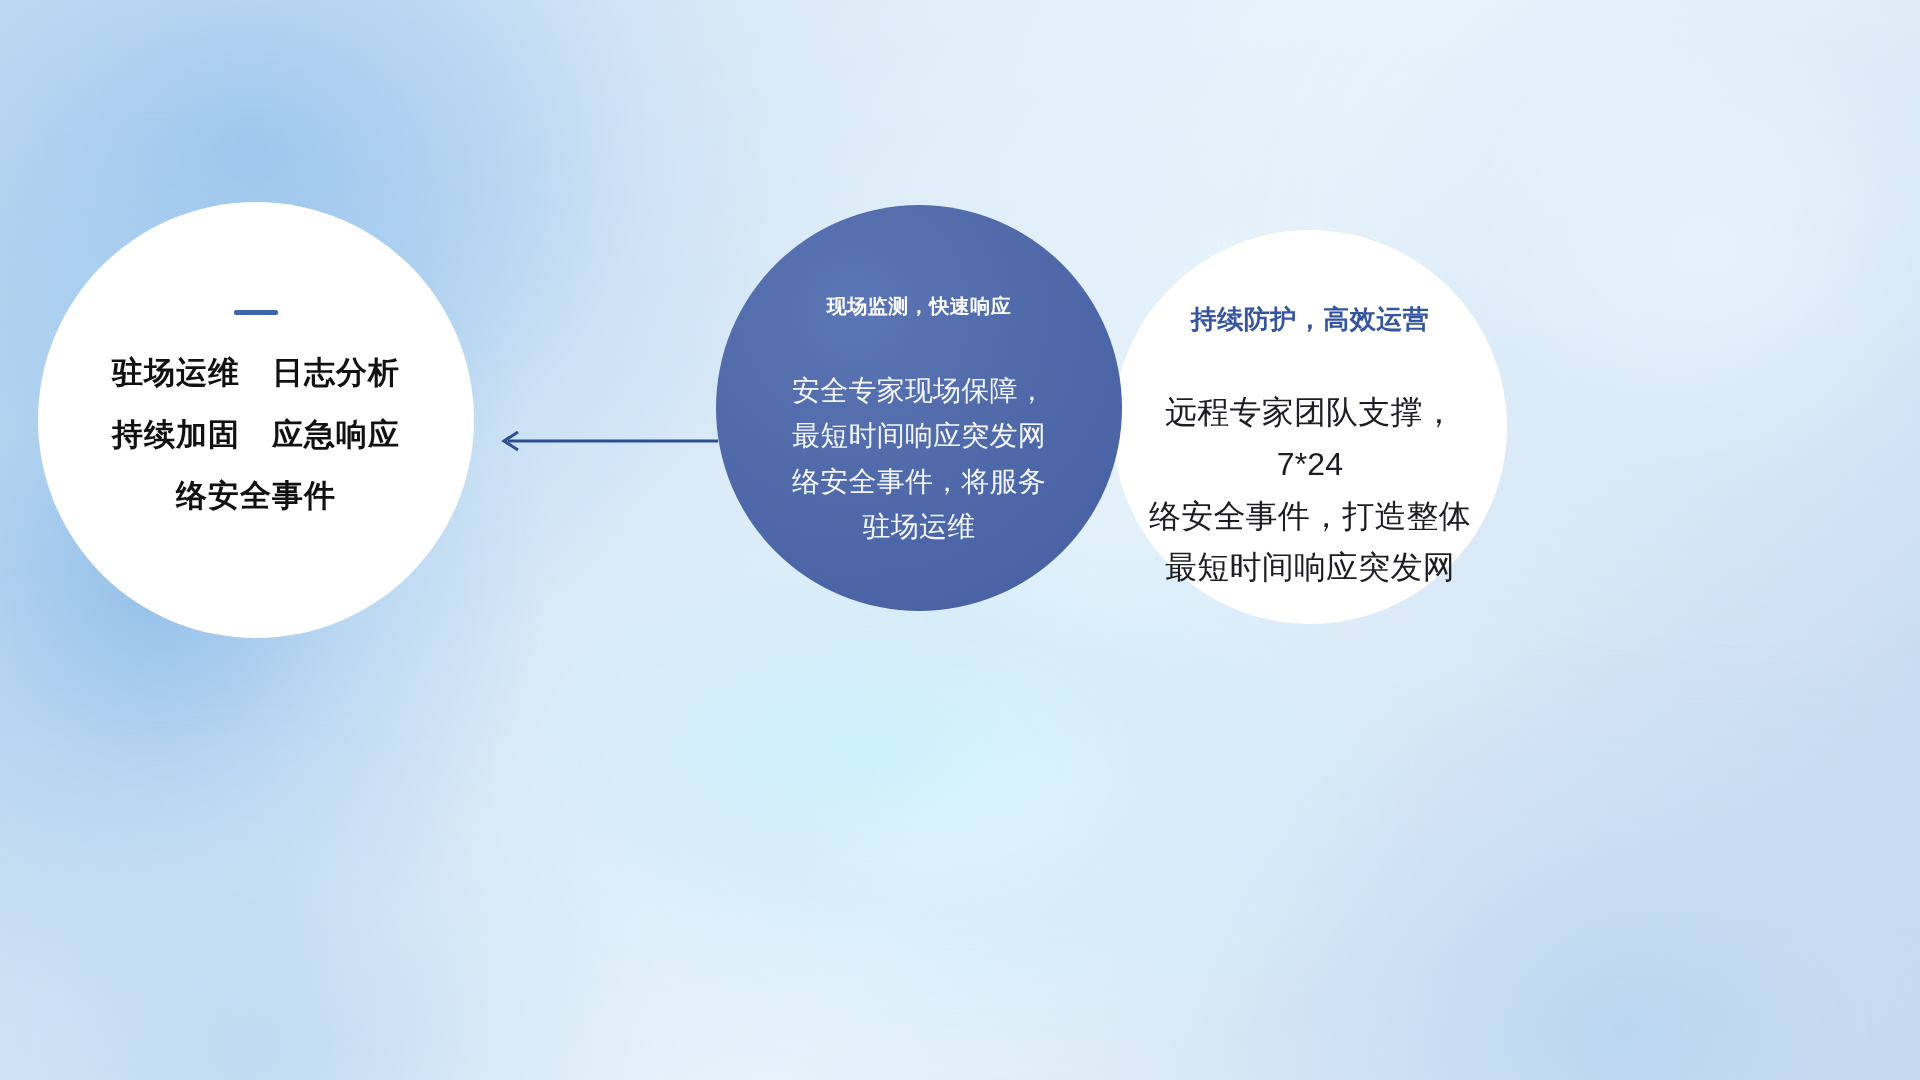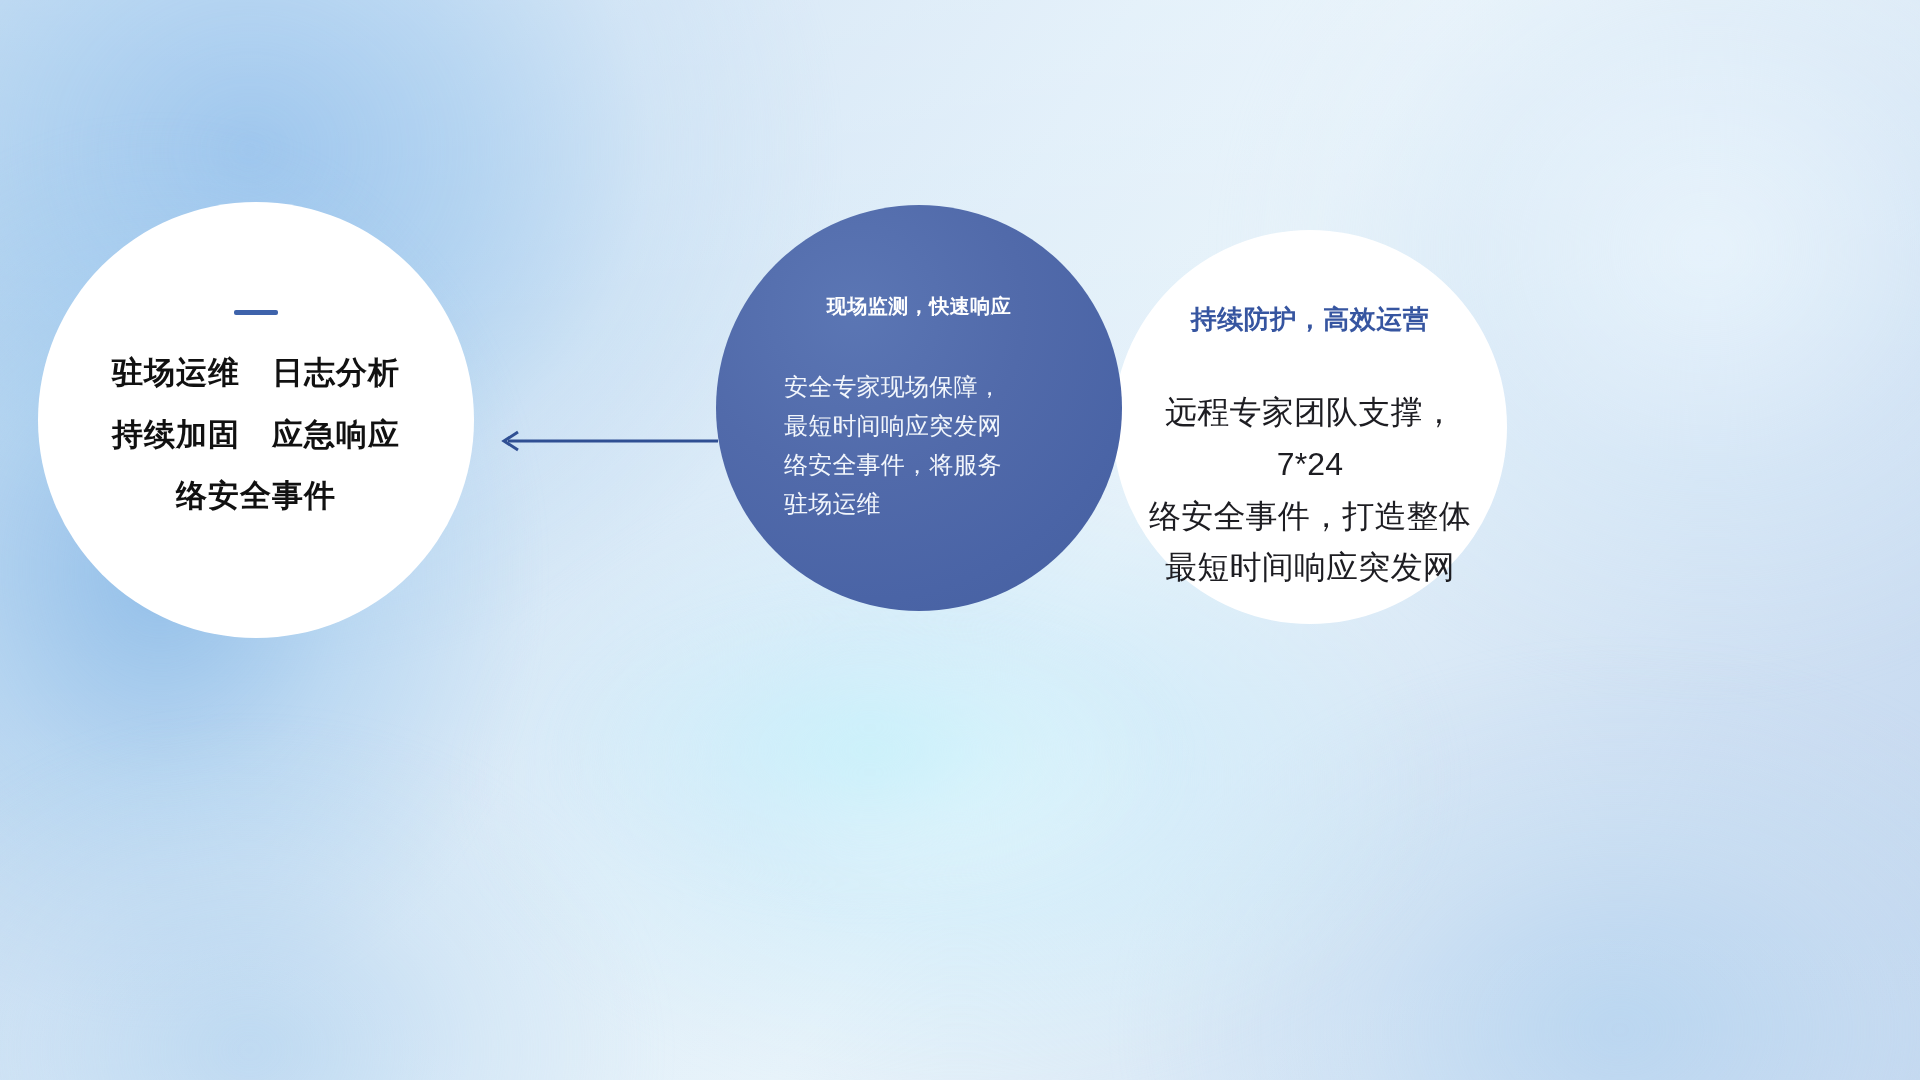--- a/index.html
+++ b/index.html
@@ -204,23 +204,24 @@
   }
   .mid-heading {
     font-size: 20px;
     font-weight: bold;
     color: #ffffff;
     letter-spacing: 0.5px;
     white-space: nowrap;
     margin-bottom: 48px;
   }
   .mid-body {
-    font-size: 24px;
+    font-size: 28px;
     color: #f2f6fc;
     line-height: 1.62;
+    text-align: center;
     width: 270px;
     letter-spacing: 0.2px;
   }
 
   
   .circle-right {
     left: 1113px;
     top: 230px;
     width: 394px;
     height: 394px;

